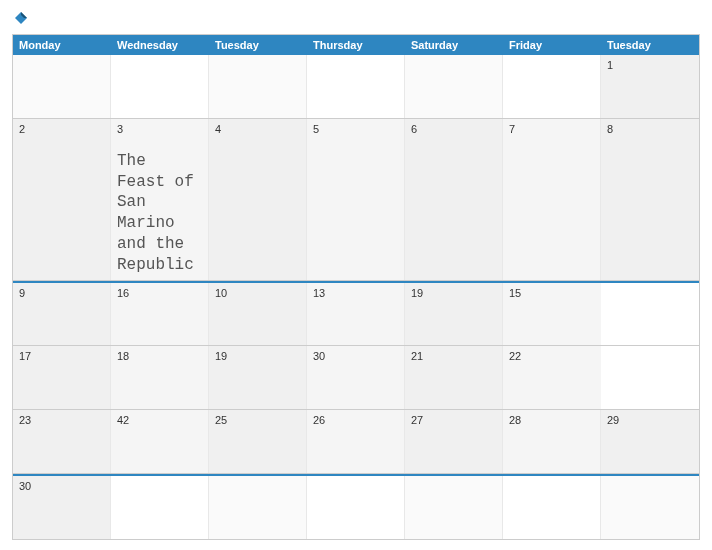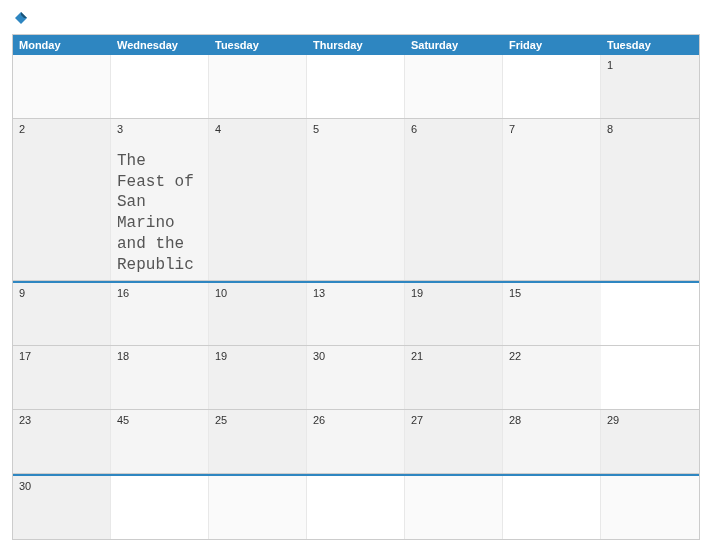--- a/index.html
+++ b/index.html
@@ -234,21 +234,21 @@
         </div>
         <div class="day-cell">
           <div class="day-number">22</div>
         </div>
       </div>
       <div class="week-row">
         <div class="day-cell">
           <div class="day-number">23</div>
         </div>
         <div class="day-cell">
-          <div class="day-number">45</div>
+          <div class="day-number">42</div>
         </div>
         <div class="day-cell">
           <div class="day-number">25</div>
         </div>
         <div class="day-cell">
           <div class="day-number">26</div>
         </div>
         <div class="day-cell">
           <div class="day-number">27</div>
         </div>

